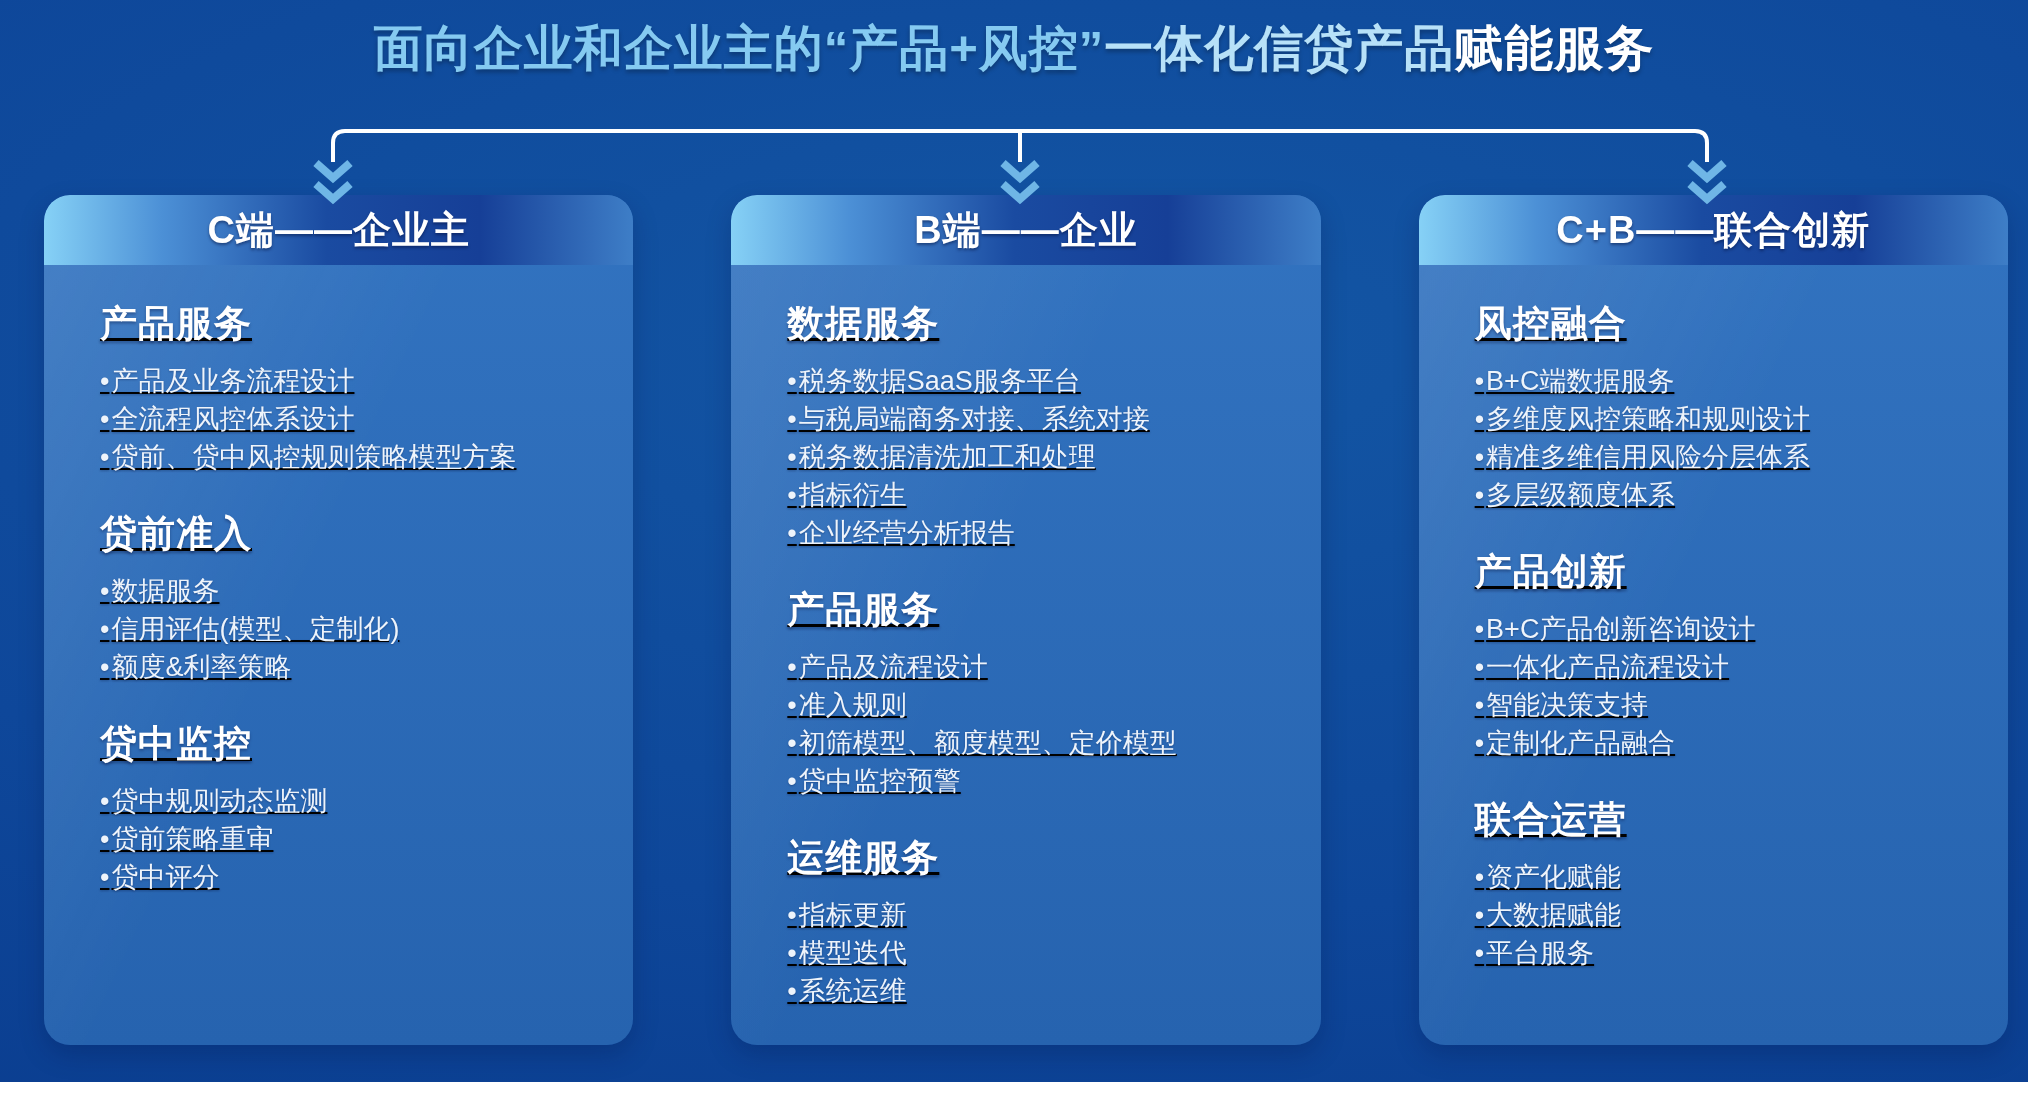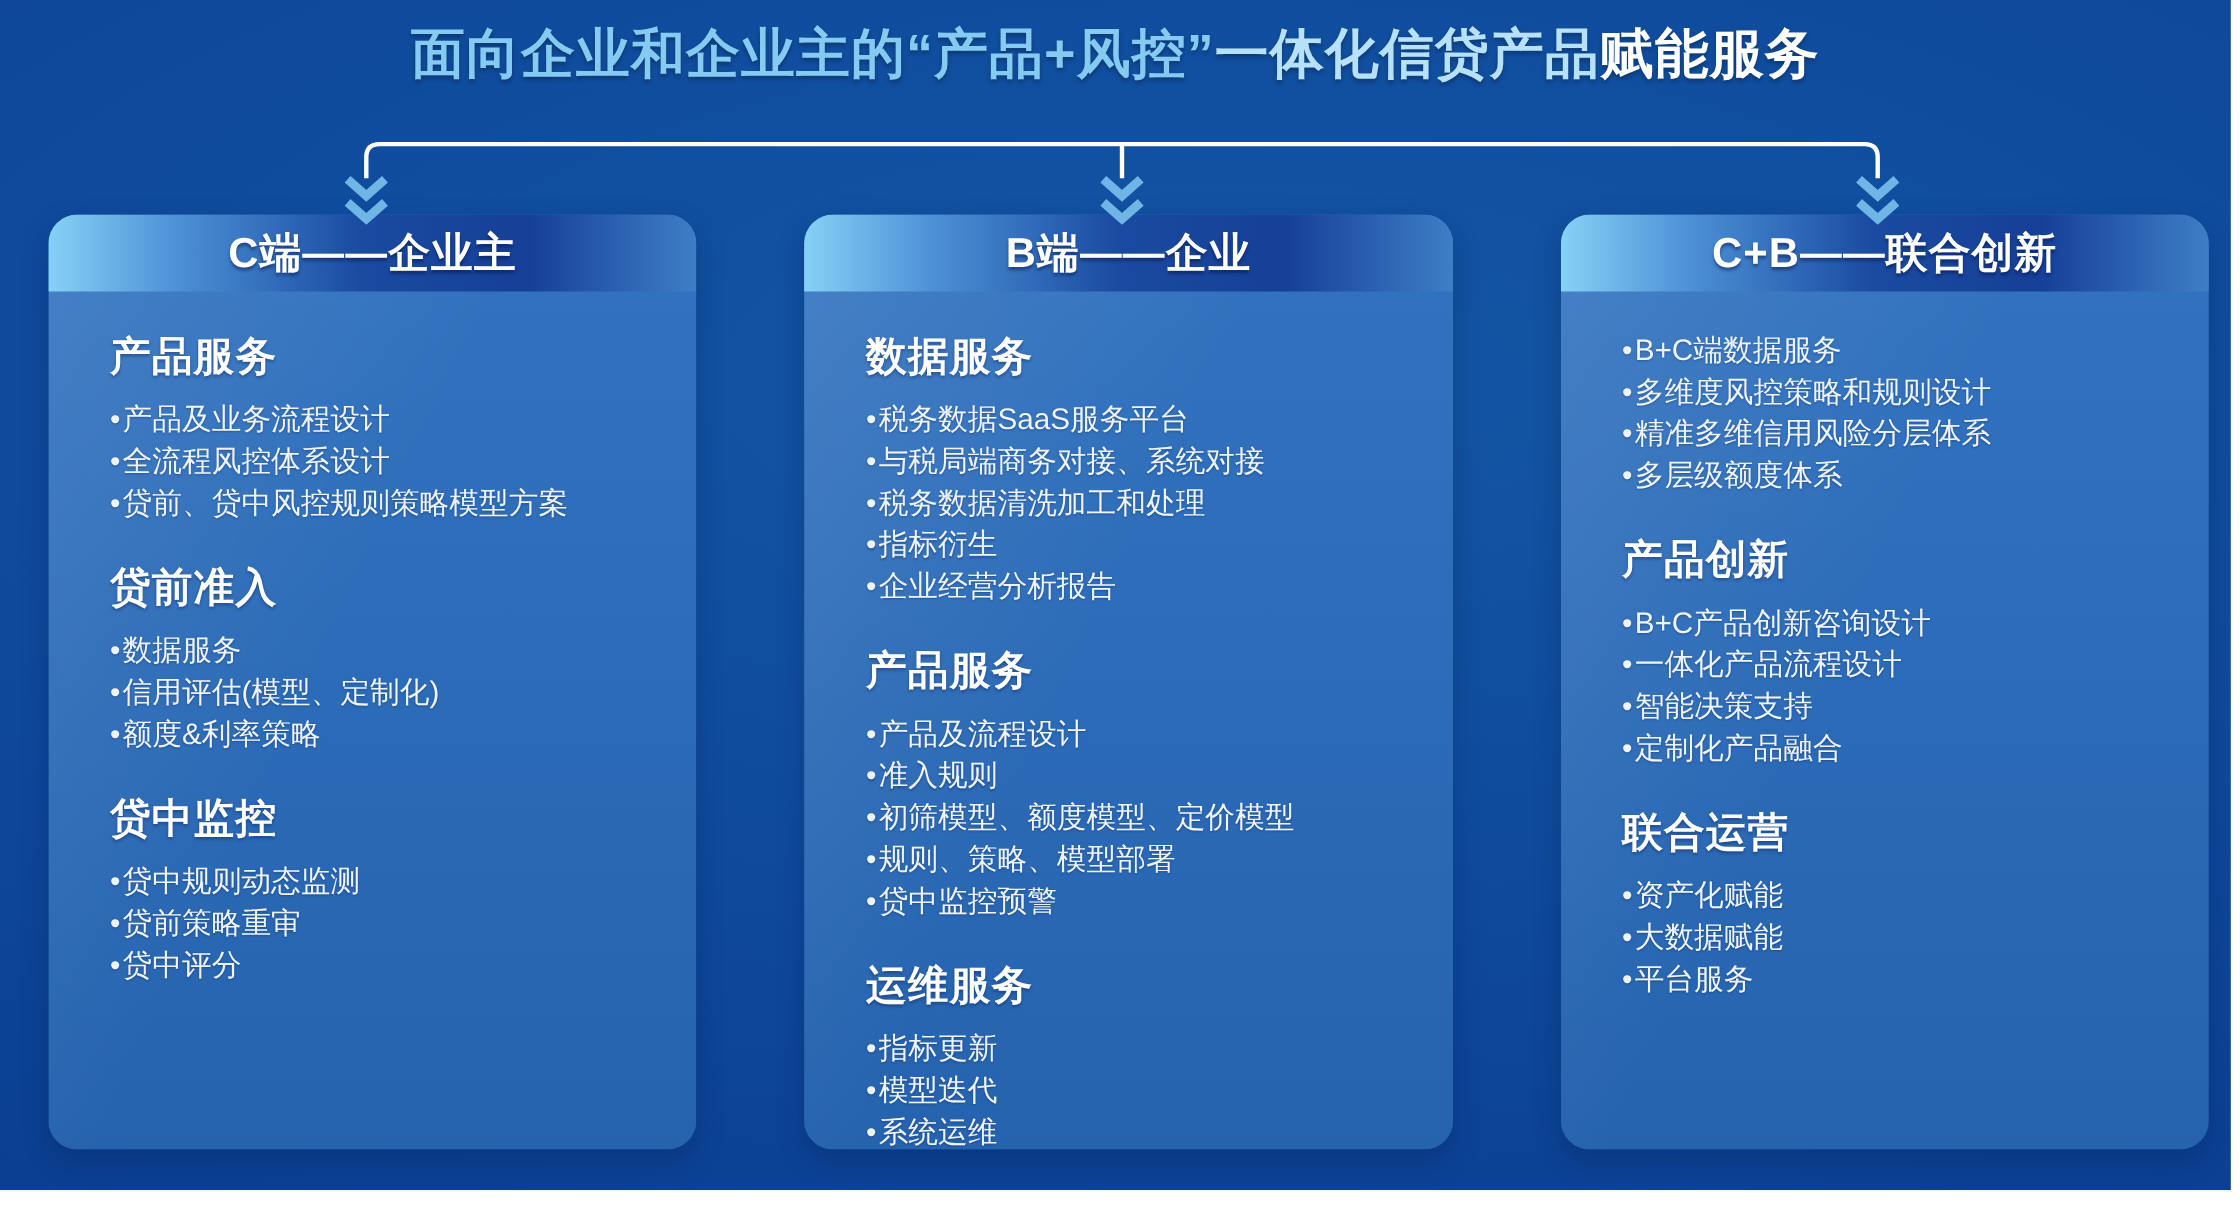--- a/index.html
+++ b/index.html
@@ -100,21 +100,21 @@
     color: #ffffff;
     font-size: 38px;
     font-weight: bold;
     letter-spacing: 1px;
     text-shadow: 0 2px 3px rgba(0,10,50,0.45);
     white-space: nowrap;
   }
   .card-body {
     padding: 6px 24px 0 56px;
   }
-  .sec { margin-top: 33px; }
+  .sec { margin-top: 33px; text-decoration: underline; }
   .sec:first-child { margin-top: 28px; }
   .sec-title {
     margin: 0 0 13px 0;
     color: #ffffff;
     font-size: 37px;
     font-weight: bold;
     letter-spacing: 1px;
     text-shadow: 0 2px 3px rgba(0,10,50,0.35);
   }
   .bullet {
@@ -188,38 +188,38 @@
           <div class="bullet"><span class="dot">•</span><span>与税局端商务对接、系统对接</span></div>
           <div class="bullet"><span class="dot">•</span><span>税务数据清洗加工和处理</span></div>
           <div class="bullet"><span class="dot">•</span><span>指标衍生</span></div>
           <div class="bullet"><span class="dot">•</span><span>企业经营分析报告</span></div>
         </div>
         <div class="sec">
           <h2 class="sec-title">产品服务</h2>
           <div class="bullet"><span class="dot">•</span><span>产品及流程设计</span></div>
           <div class="bullet"><span class="dot">•</span><span>准入规则</span></div>
           <div class="bullet"><span class="dot">•</span><span>初筛模型、额度模型、定价模型</span></div>
-          <div class="bullet"><span class="dot">•</span><span>规则、策略、模型部署</span></div>
           <div class="bullet"><span class="dot">•</span><span>贷中监控预警</span></div>
         </div>
         <div class="sec">
           <h2 class="sec-title">运维服务</h2>
           <div class="bullet"><span class="dot">•</span><span>指标更新</span></div>
           <div class="bullet"><span class="dot">•</span><span>模型迭代</span></div>
           <div class="bullet"><span class="dot">•</span><span>系统运维</span></div>
         </div>
       </div>
     </section>
 
     <section class="card">
       <header class="card-header">
         <span>C+B——联合创新</span>
       </header>
       <div class="card-body">
         <div class="sec">
+          <h2 class="sec-title">风控融合</h2>
           <div class="bullet"><span class="dot">•</span><span>B+C端数据服务</span></div>
           <div class="bullet"><span class="dot">•</span><span>多维度风控策略和规则设计</span></div>
           <div class="bullet"><span class="dot">•</span><span>精准多维信用风险分层体系</span></div>
           <div class="bullet"><span class="dot">•</span><span>多层级额度体系</span></div>
         </div>
         <div class="sec">
           <h2 class="sec-title">产品创新</h2>
           <div class="bullet"><span class="dot">•</span><span>B+C产品创新咨询设计</span></div>
           <div class="bullet"><span class="dot">•</span><span>一体化产品流程设计</span></div>
           <div class="bullet"><span class="dot">•</span><span>智能决策支持</span></div>

